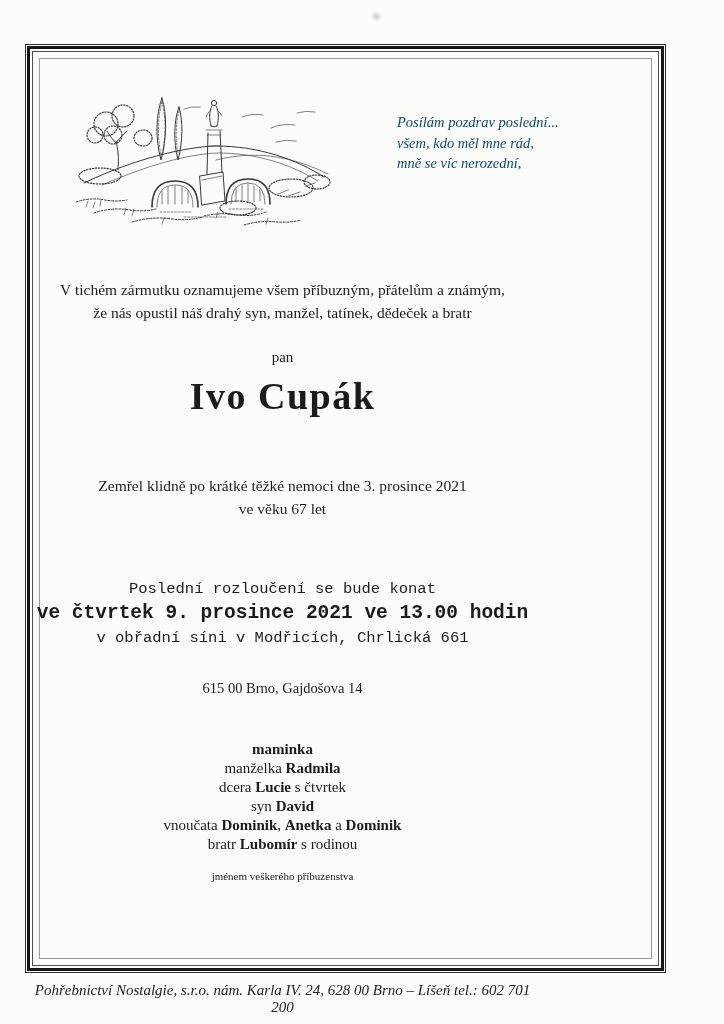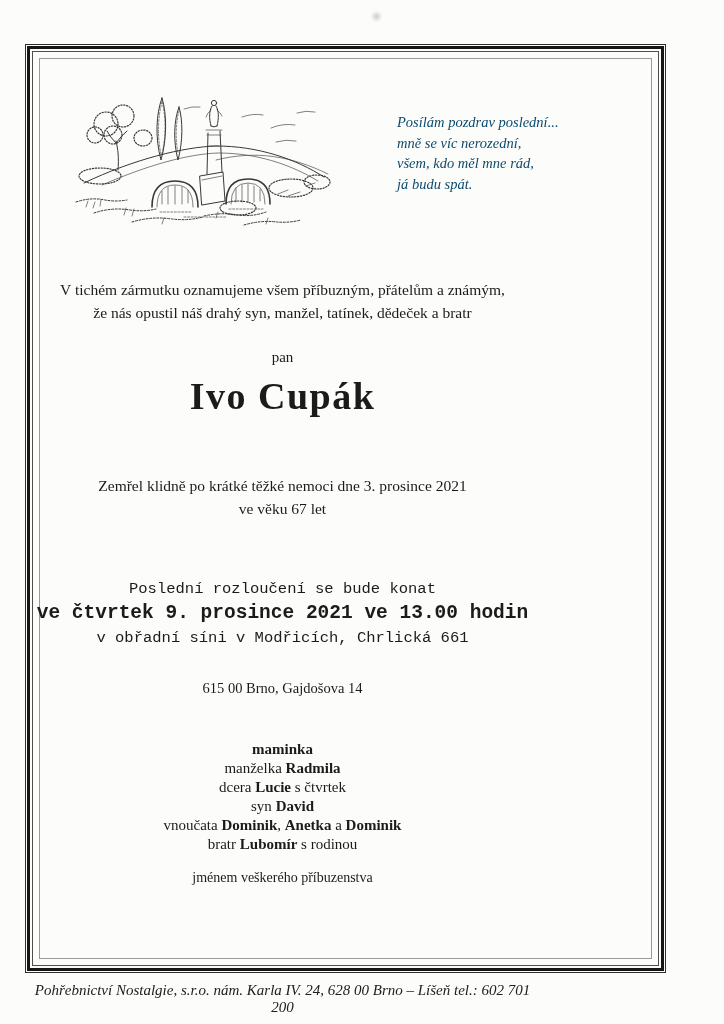--- a/index.html
+++ b/index.html
@@ -29,21 +29,21 @@
   .announcement{top:279px;font-size:15.5px;line-height:22.5px;}
   .salutation{top:349px;font-size:15px;}
   .deceased{top:374px;font-size:38px;font-weight:bold;letter-spacing:1.5px;line-height:44px;}
   .death-info{top:474px;font-size:15.5px;line-height:23px;}
   .funeral{top:578px;font-family:Liberation Mono, monospace;}
   .funeral .l-normal{font-size:15.5px;line-height:22px;}
   .funeral .l-bold{font-size:19.5px;line-height:27px;font-weight:bold;}
   .address{top:680px;font-size:14.5px;}
   .family{top:740px;font-size:15px;line-height:19px;}
   .family b{font-weight:bold;}
-  .closing{top:870px;font-size:14px;}
+  .closing{top:870px;font-size:11px;}
   .footer{top:982px;font-style:italic;font-size:15px;color:#20201e;}
   svg .sk{fill:none;stroke:#383838;stroke-width:1;stroke-linecap:round;stroke-linejoin:round;}
   svg .thin{stroke-width:.7;stroke:#4a4a4a;}
   svg .dash{stroke-dasharray:2 1.6;}
   svg .dot{stroke-dasharray:1.3 1.6;stroke-width:1.2;}
 </style>
 </head>
 <body>
 
 <div class="page">
@@ -110,23 +110,22 @@
       <path class="sk dash" d="M28,127 q18,-6 36,-3 q14,2 26,-1"></path>
       <path class="sk dash" d="M66,136 q20,-6 40,-3 q16,2 31,-2"></path>
       <path class="sk dash" d="M138,130 q18,-4 34,-1 q14,2 28,-3"></path>
       <path class="sk dash" d="M178,139 q17,-5 33,-3 q12,1 24,-2"></path>
       <path class="sk thin" d="M20,121 l2,-6 M27,122 l2,-6 M34,120 l1,-6 M58,129 l2,-7 M66,130 l2,-7 M96,138 l2,-6 M150,132 l2,-6 M200,138 l2,-6"></path>
     </svg>
   </div>
 
   <div class="poem">
     <div>Posílám pozdrav poslední...</div>
+    <div>všem, kdo měl mne rád,</div>
     <div>mně se víc nerozední,</div>
-    <div>všem, kdo měl mne rád,</div>
-    <div>já budu spát.</div>
   </div>
 
   <div class="cblock announcement">
     <div>V tichém zármutku oznamujeme všem příbuzným, přátelům a známým,</div>
     <div>že nás opustil náš drahý syn, manžel, tatínek, dědeček a bratr</div>
   </div>
 
   <div class="cblock salutation">pan</div>
   <div class="cblock deceased">Ivo Cupák</div>
 

